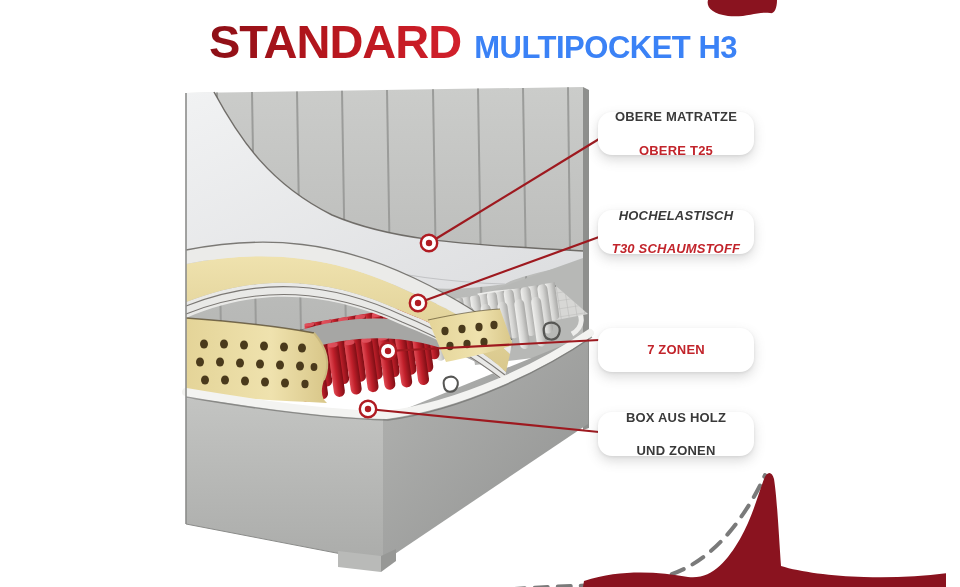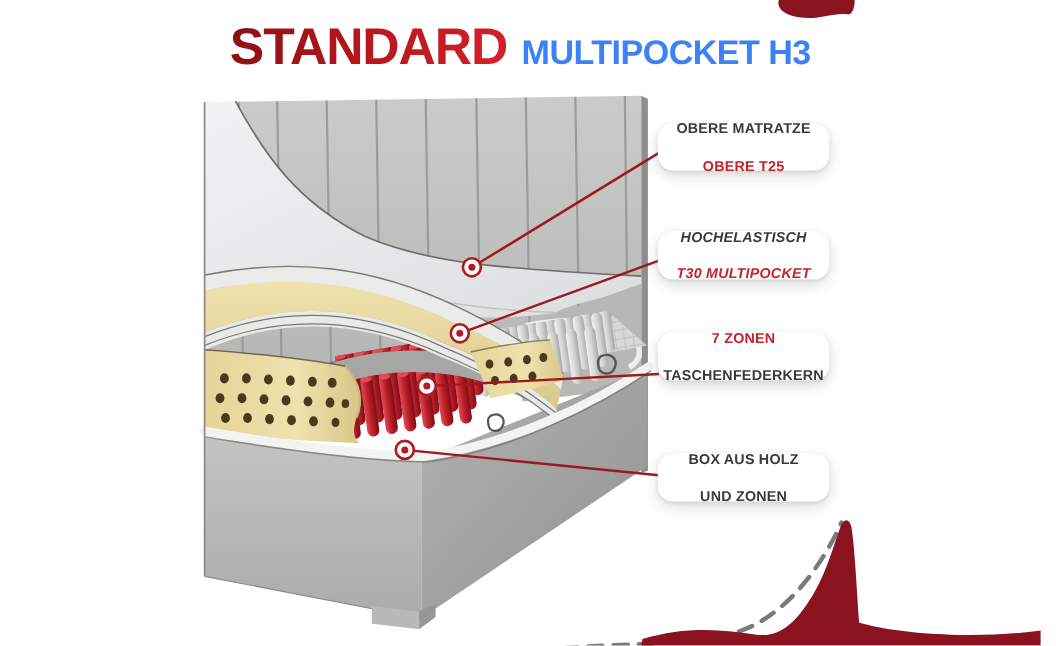--- a/index.html
+++ b/index.html
@@ -17,21 +17,21 @@
 
   
   .callout{position:absolute;left:598px;width:156px;background:#ffffff;border-radius:14px;
            box-shadow:0 5px 12px rgba(90,90,90,0.22), 0 1px 3px rgba(0,0,0,0.08);
            display:flex;flex-direction:column;justify-content:center;align-items:center;
            text-align:center;line-height:1.32;font-size:13px;font-weight:700;color:#3a3a3a;
            letter-spacing:0.2px;gap:16px;}
   .callout .red{color:#c2242b;font-weight:800;}
   #co1{top:112px;height:43px;}
   #co2{top:210px;height:44px;font-style:italic;}
-  #co3{top:302px;height:44px;}
+  #co3{top:328px;height:44px;}
   #co4{top:412px;height:44px;}
 </style>
 </head>
 <body>
 
 <div class="canvas">
 
   <svg class="scene" viewBox="0 0 960 587" aria-hidden="true">
     <defs>
       <linearGradient id="gHb" x1="0" y1="0" x2="0" y2="1">
@@ -293,24 +293,23 @@
     <span class="brand">STANDARD</span>
     <span class="model">MULTIPOCKET H3</span>
   </div>
 
   <div class="callout" id="co1">
     <span>OBERE MATRATZE</span>
     <span class="red">OBERE T25</span>
   </div>
   <div class="callout" id="co2">
     <span>HOCHELASTISCH</span>
-    <span class="red">T30 MULTIPOCKET</span>
+    <span class="red">T30 SCHAUMSTOFF</span>
   </div>
   <div class="callout" id="co3">
     <span class="red">7 ZONEN</span>
-    <span>TASCHENFEDERKERN</span>
   </div>
   <div class="callout" id="co4">
     <span>BOX AUS HOLZ</span>
     <span>UND ZONEN</span>
   </div>
 
 </div>
 
 </body></html>

